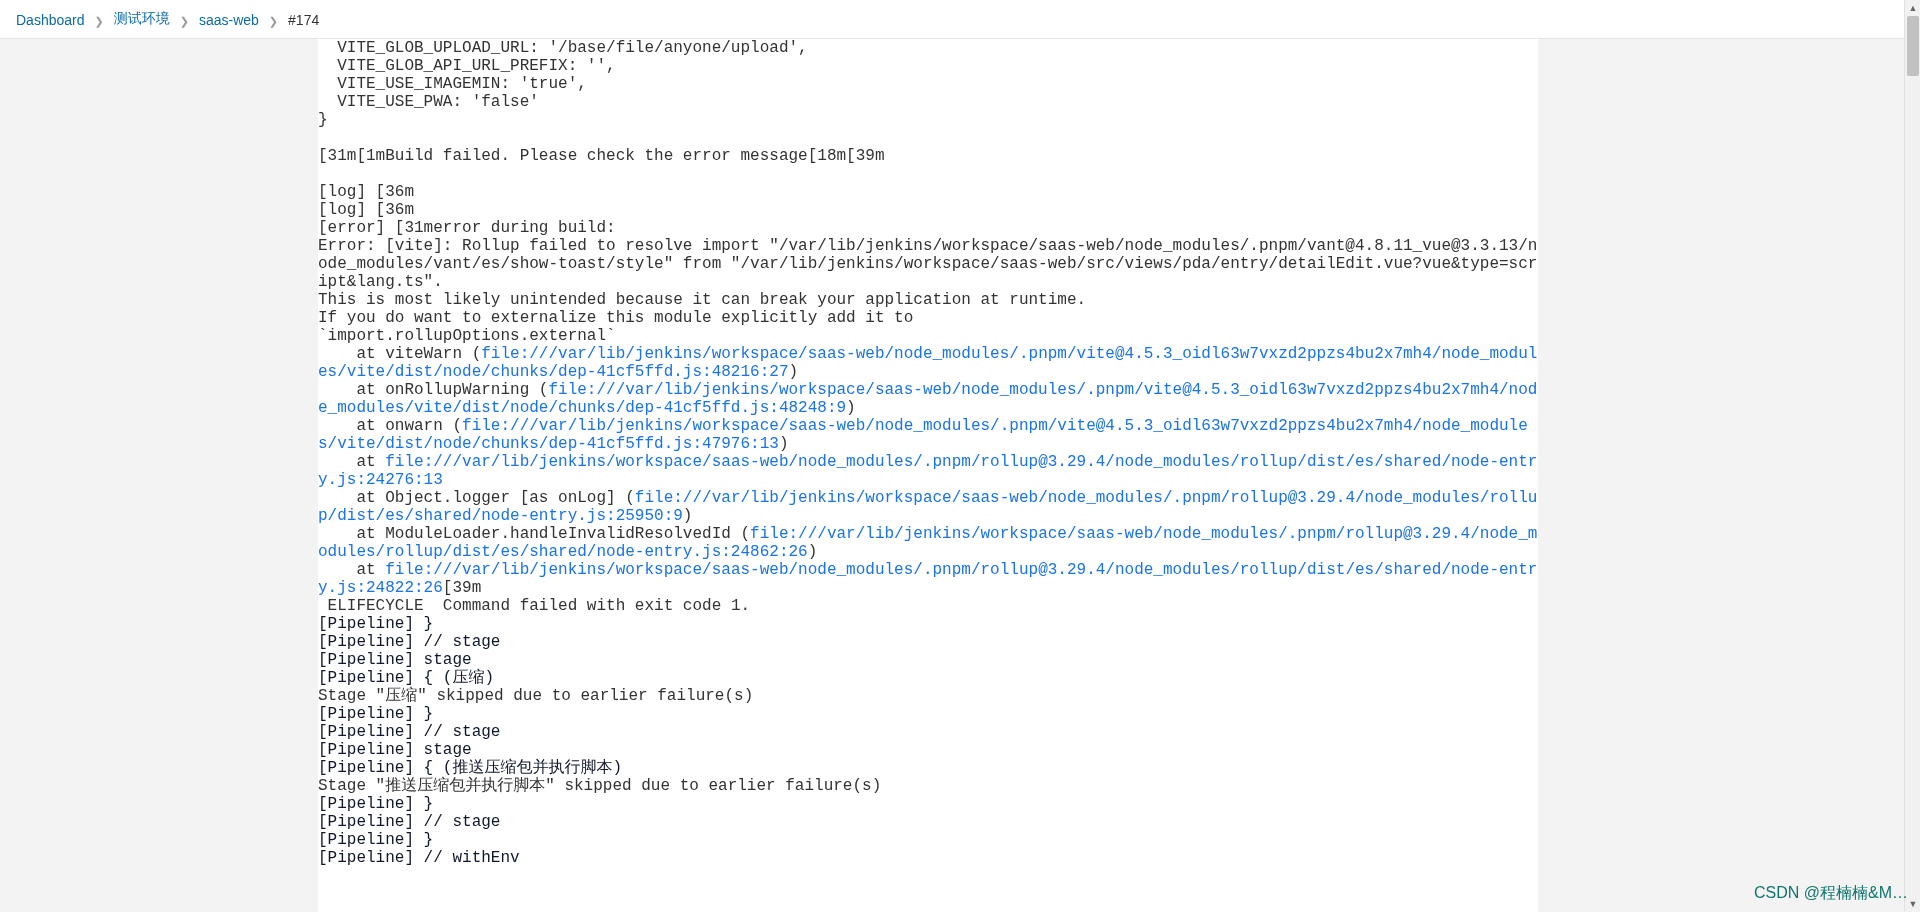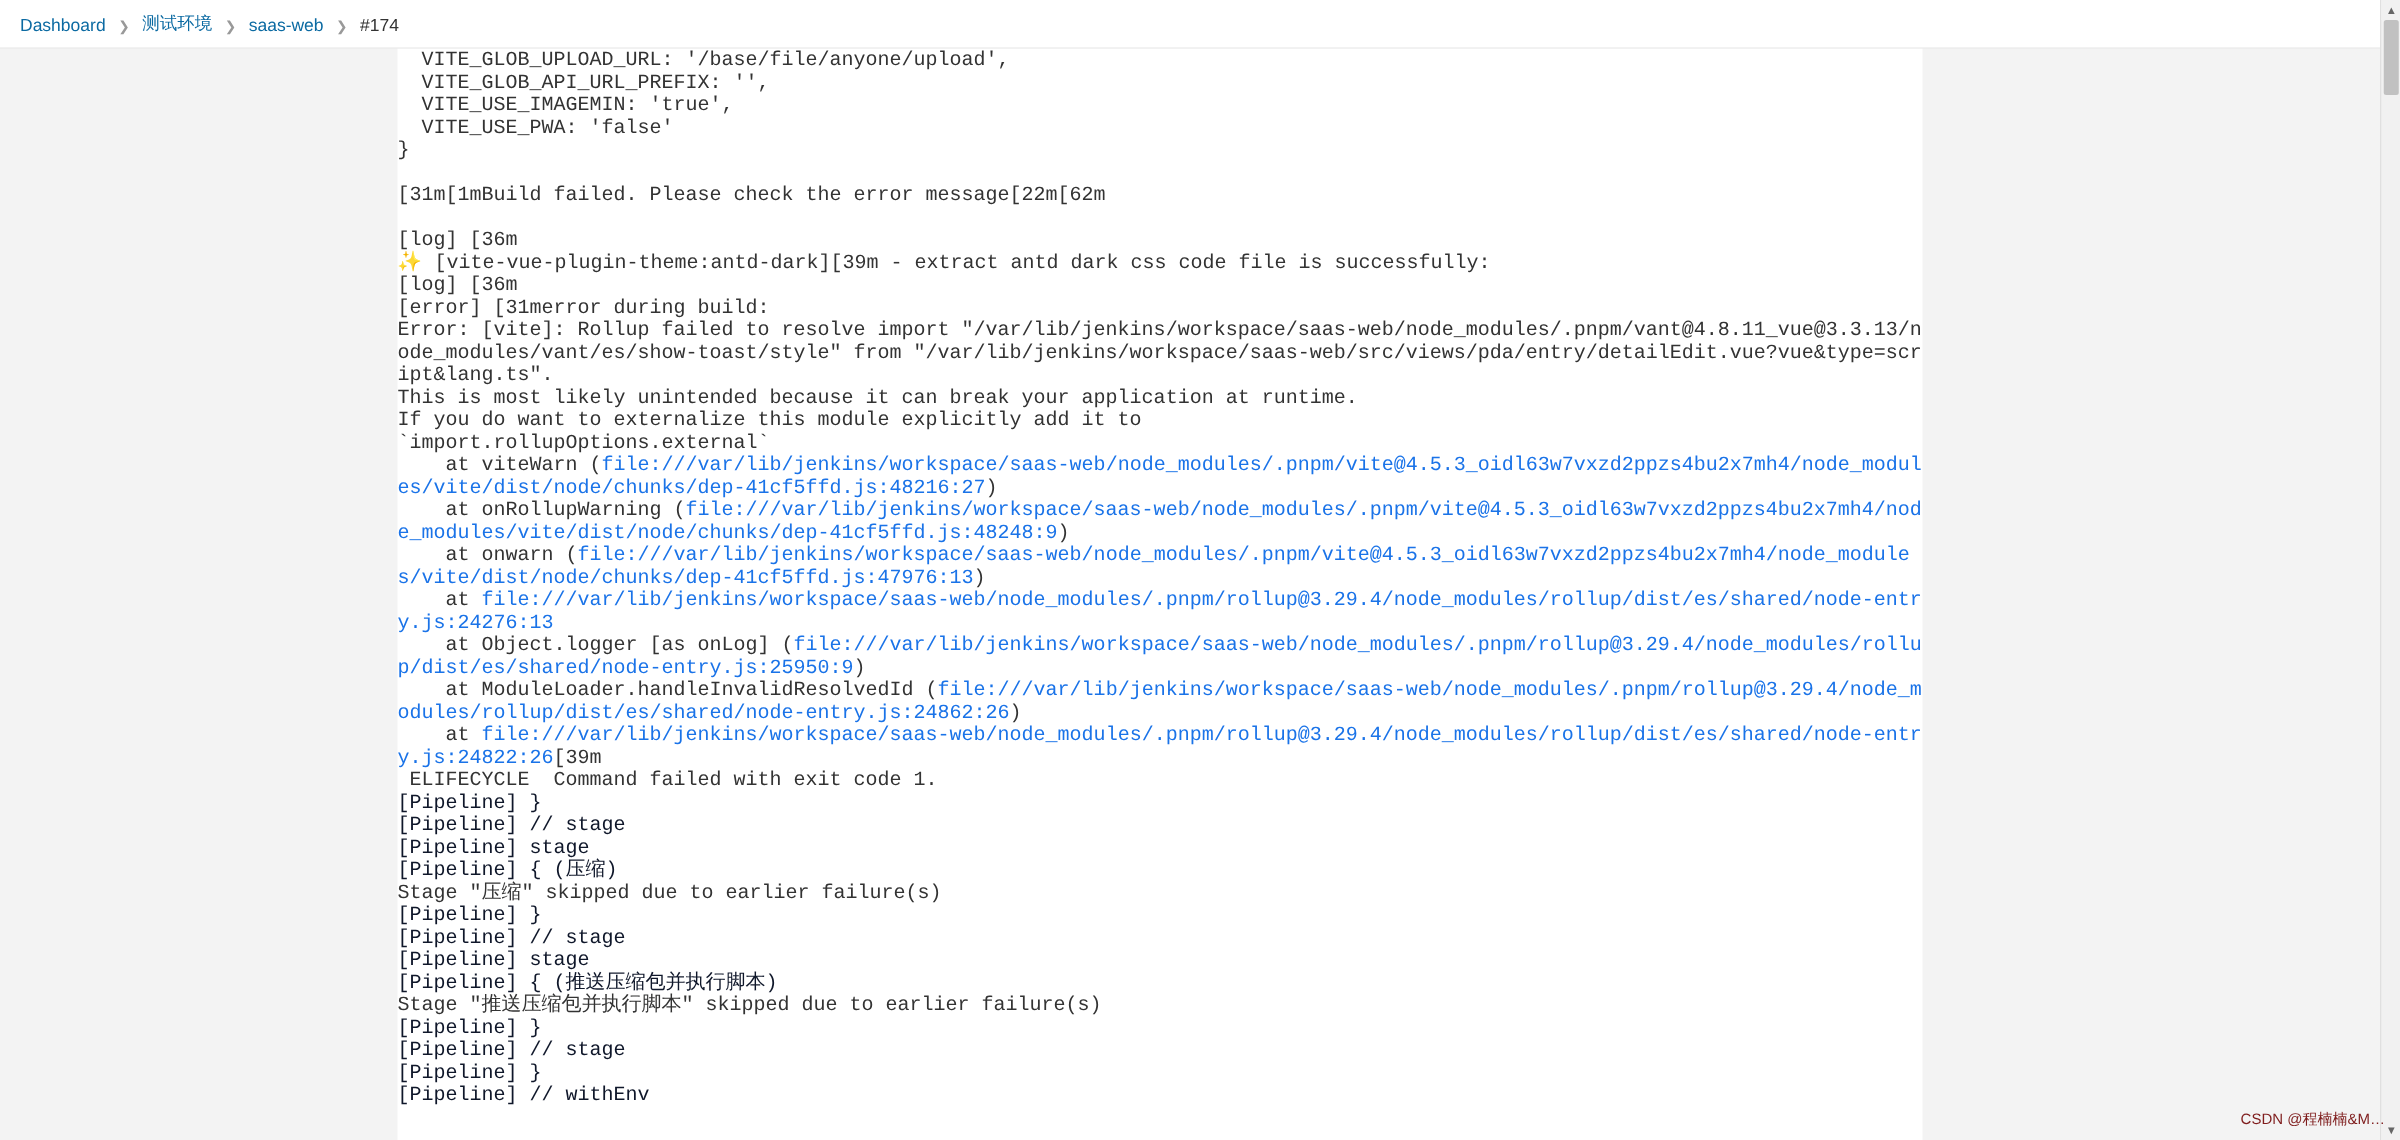--- a/index.html
+++ b/index.html
@@ -53,22 +53,22 @@
       padding: 0 0 0 0;
       color: #333;
     }
     pre.console .dim { color: #0f172a; }
     pre.console .link { color: #1a73e8; }
     pre.console .emoji { }
     .watermark {
       position: fixed;
       right: 12px;
       bottom: 8px;
-      color: #7f1d1d;
-      font-size: 12px;
+      color: #0f766e;
+      font-size: 16px;
       font-family: sans-serif;
       pointer-events: none;
     }
     .scrollbar-right {
       position: fixed;
       right: 0;
       top: 0;
       width: 16px;
       height: 100%;
       background: #f1f1f1;
@@ -103,25 +103,24 @@
 </div>
 
 <div class="page-body">
   <div class="console-wrap">
     <pre class="console" id="console"><span>  VITE_GLOB_UPLOAD_URL: '/base/file/anyone/upload',
 </span><span>  VITE_GLOB_API_URL_PREFIX: '',
 </span><span>  VITE_USE_IMAGEMIN: 'true',
 </span><span>  VITE_USE_PWA: 'false'
 </span><span>}
 </span><span>
-</span><span>[31m[1mBuild failed. Please check the error message[22m[62m
+</span><span>[31m[1mBuild failed. Please check the error message[18m[39m
 </span><span>
 </span><span>[log] [36m
-</span><span><span class="emoji">✨</span><span> [vite-vue-plugin-theme:antd-dark][39m - extract antd dark css code file is successfully:
-</span></span><span>[log] [36m
+</span><span>[log] [36m
 </span><span>[error] [31merror during build:
 </span><span>Error: [vite]: Rollup failed to resolve import "/var/lib/jenkins/workspace/saas-web/node_modules/.pnpm/vant@4.8.11_vue@3.3.13/node_modules/vant/es/show-toast/style" from "/var/lib/jenkins/workspace/saas-web/src/views/pda/entry/detailEdit.vue?vue&amp;type=script&amp;lang.ts".
 </span><span>This is most likely unintended because it can break your application at runtime.
 </span><span>If you do want to externalize this module explicitly add it to
 </span><span>`import.rollupOptions.external`
 </span><span>    at viteWarn (<span class="link">file:///var/lib/jenkins/workspace/saas-web/node_modules/.pnpm/vite@4.5.3_oidl63w7vxzd2ppzs4bu2x7mh4/node_modules/vite/dist/node/chunks/dep-41cf5ffd.js:48216:27</span>)
 </span><span>    at onRollupWarning (<span class="link">file:///var/lib/jenkins/workspace/saas-web/node_modules/.pnpm/vite@4.5.3_oidl63w7vxzd2ppzs4bu2x7mh4/node_modules/vite/dist/node/chunks/dep-41cf5ffd.js:48248:9</span>)
 </span><span>    at onwarn (<span class="link">file:///var/lib/jenkins/workspace/saas-web/node_modules/.pnpm/vite@4.5.3_oidl63w7vxzd2ppzs4bu2x7mh4/node_modules/vite/dist/node/chunks/dep-41cf5ffd.js:47976:13</span>)
 </span><span>    at <span class="link">file:///var/lib/jenkins/workspace/saas-web/node_modules/.pnpm/rollup@3.29.4/node_modules/rollup/dist/es/shared/node-entry.js:24276:13</span>
 </span><span>    at Object.logger [as onLog] (<span class="link">file:///var/lib/jenkins/workspace/saas-web/node_modules/.pnpm/rollup@3.29.4/node_modules/rollup/dist/es/shared/node-entry.js:25950:9</span>)

